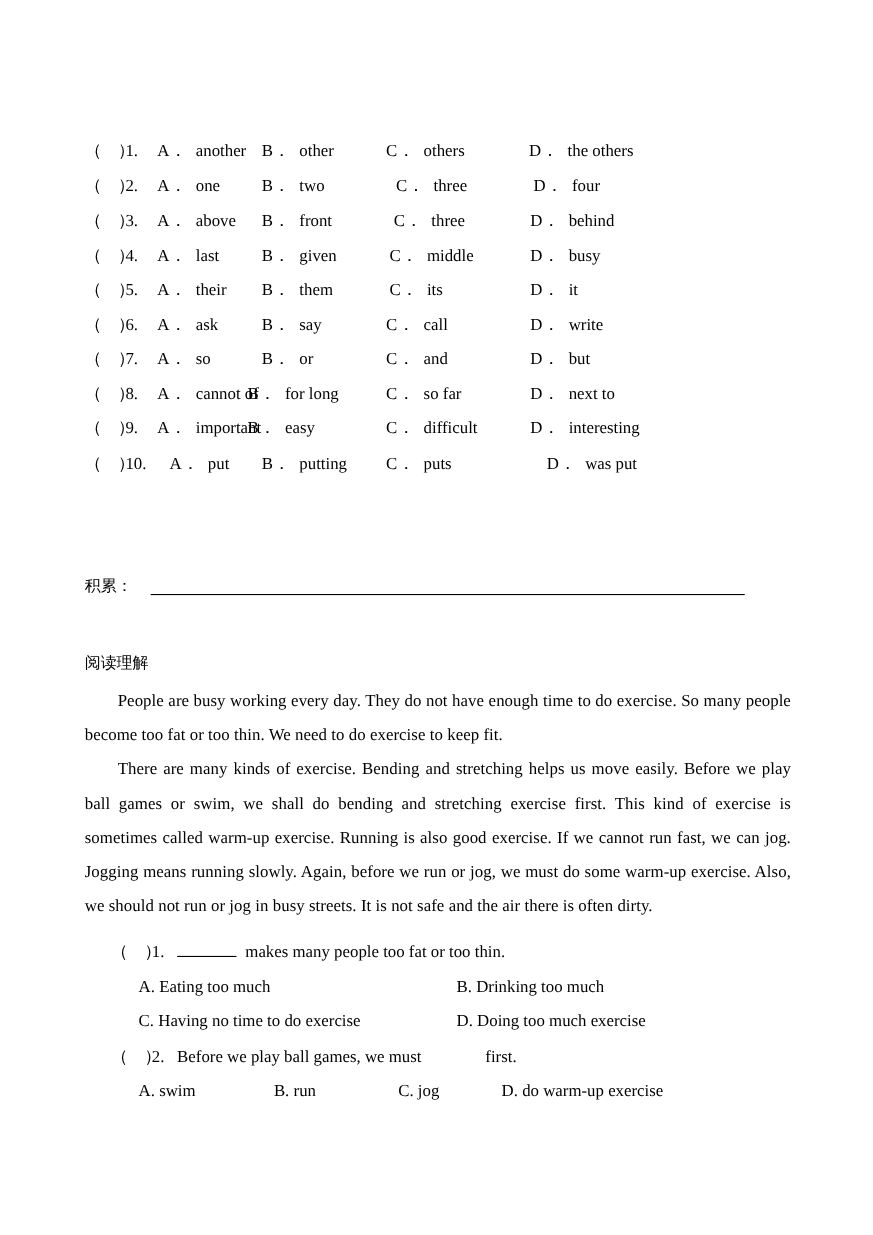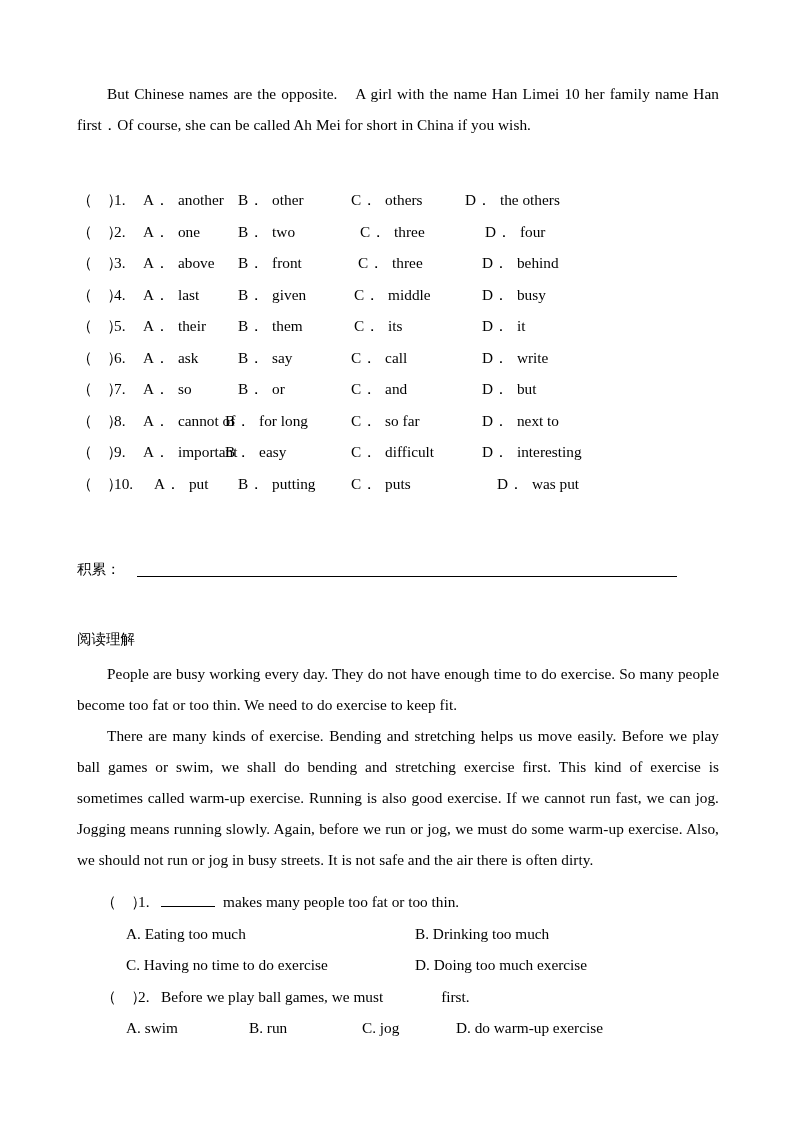--- a/index.html
+++ b/index.html
@@ -77,21 +77,21 @@
   .lbl {
     letter-spacing: 0.3px;
   }
   .lbl-sp {
     display: inline-block;
     width: 8px;
   }
 
   
   .jilei-wrap {
-    margin-top: 55px;
+    margin-top: 81px;
     position: relative;
     height: 30px;
     font-size: 15.3px;
     line-height: 30px;
   }
   .jilei-label {
     position: absolute;
     left: 0px;
     top: 0px;
     font-family: "DejaVu Sans", "Liberation Sans", sans-serif;
@@ -163,31 +163,30 @@
   .rq-opts span.o {
     position: absolute;
   }
 </style>
 </head>
 <body>
 
 <div class="page">
   <div class="content">
 
-    <p class="para indent">But Chinese names are the opposite.　A girl with the name Han Limei 10 her family name Han first．Of course, she can be called Ah Mei for short in China if you wish.</p>
 
     <div class="cloze-block">
 
       <div class="cloze-row">
         <span class="paren"><span>（</span><span style="display:inline-block;width:15px"></span><span>）</span></span>
         <span class="num" style="left:37px">1.</span>
         <span class="oa" style="left:66px"><span class="lbl">A．</span><span class="lbl-sp"></span><span>another</span></span>
         <span class="ob" style="left:161px"><span class="lbl">B．</span><span class="lbl-sp"></span><span>other</span></span>
         <span class="oc" style="left:274px"><span class="lbl">C．</span><span class="lbl-sp"></span><span>others</span></span>
-        <span class="od" style="left:388px"><span class="lbl">D．</span><span class="lbl-sp"></span><span>the others</span></span>
+        <span class="od" style="left:404px"><span class="lbl">D．</span><span class="lbl-sp"></span><span>the others</span></span>
       </div>
 
       <div class="cloze-row">
         <span class="paren"><span>（</span><span style="display:inline-block;width:15px"></span><span>）</span></span>
         <span class="num" style="left:37px">2.</span>
         <span class="oa" style="left:66px"><span class="lbl">A．</span><span class="lbl-sp"></span><span>one</span></span>
         <span class="ob" style="left:161px"><span class="lbl">B．</span><span class="lbl-sp"></span><span>two</span></span>
         <span class="oc" style="left:283px"><span class="lbl">C．</span><span class="lbl-sp"></span><span>three</span></span>
         <span class="od" style="left:408px"><span class="lbl">D．</span><span class="lbl-sp"></span><span>four</span></span>
       </div>

